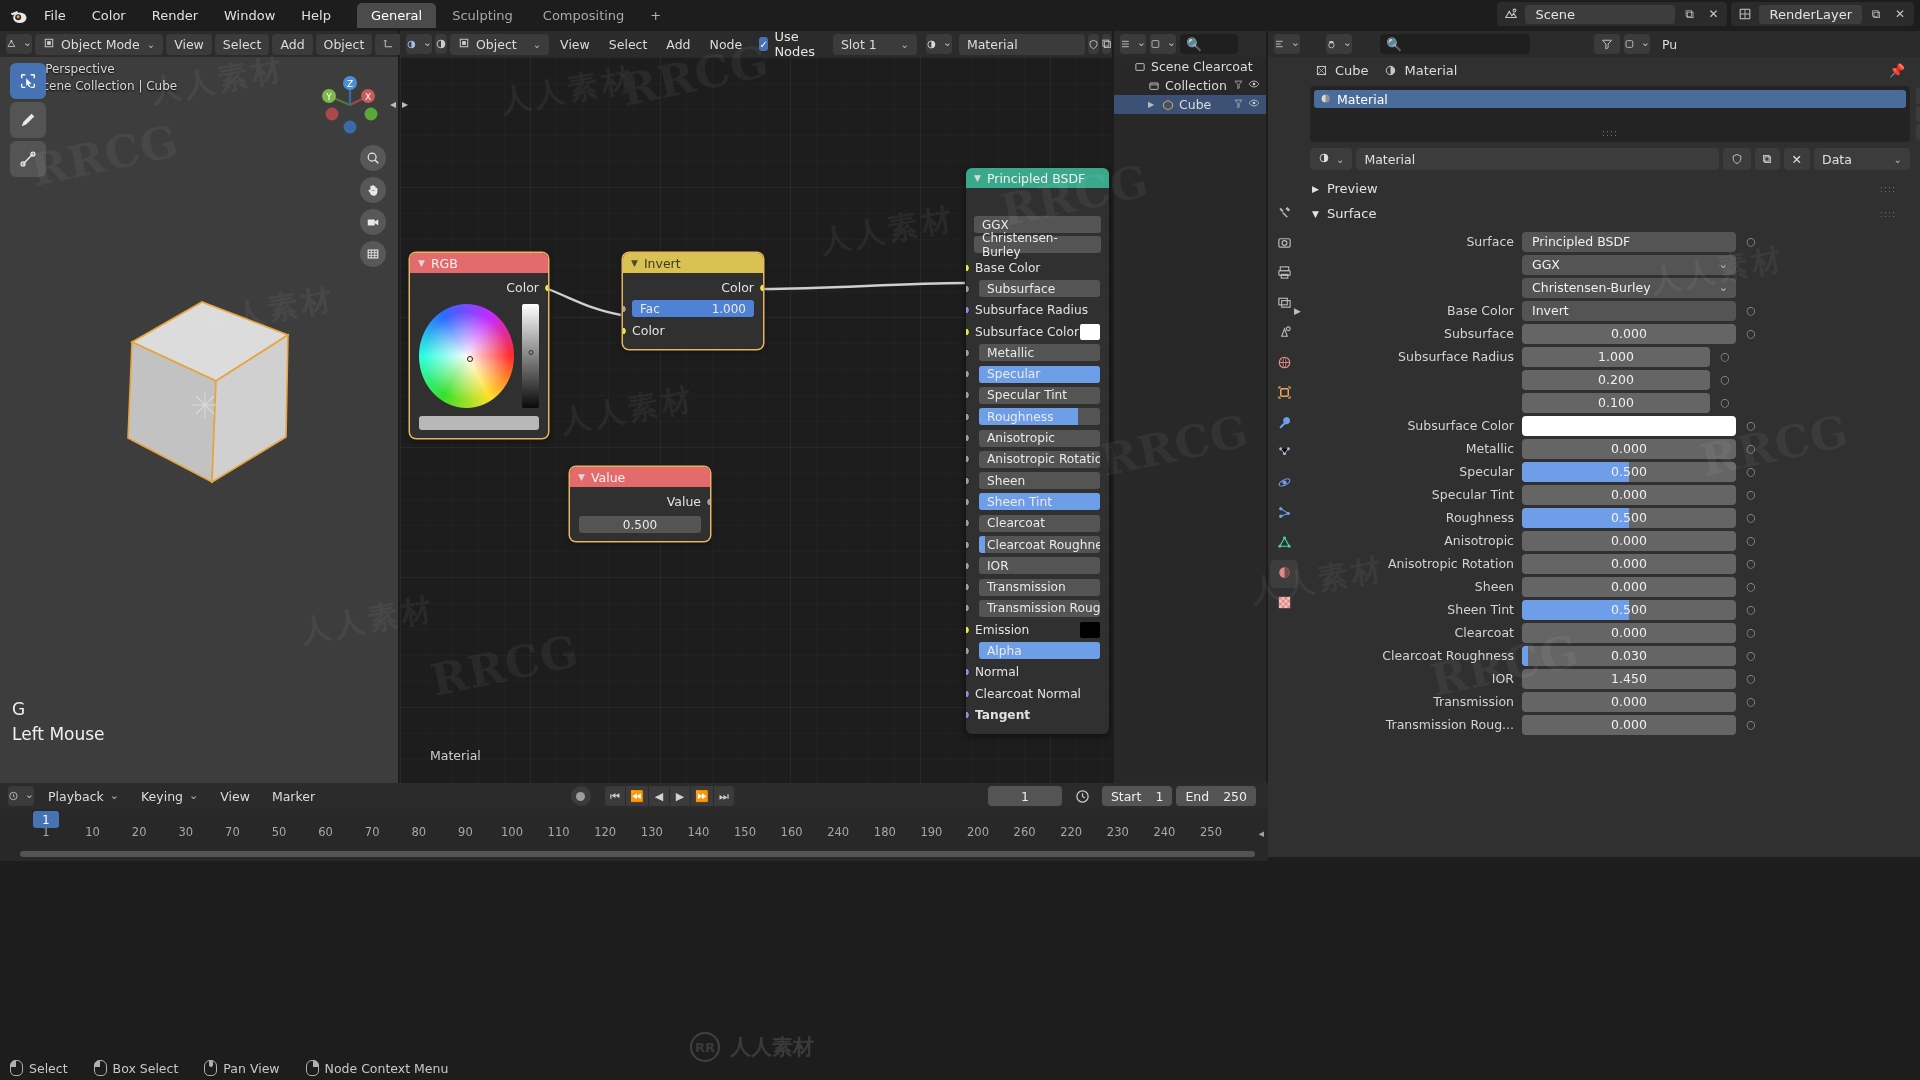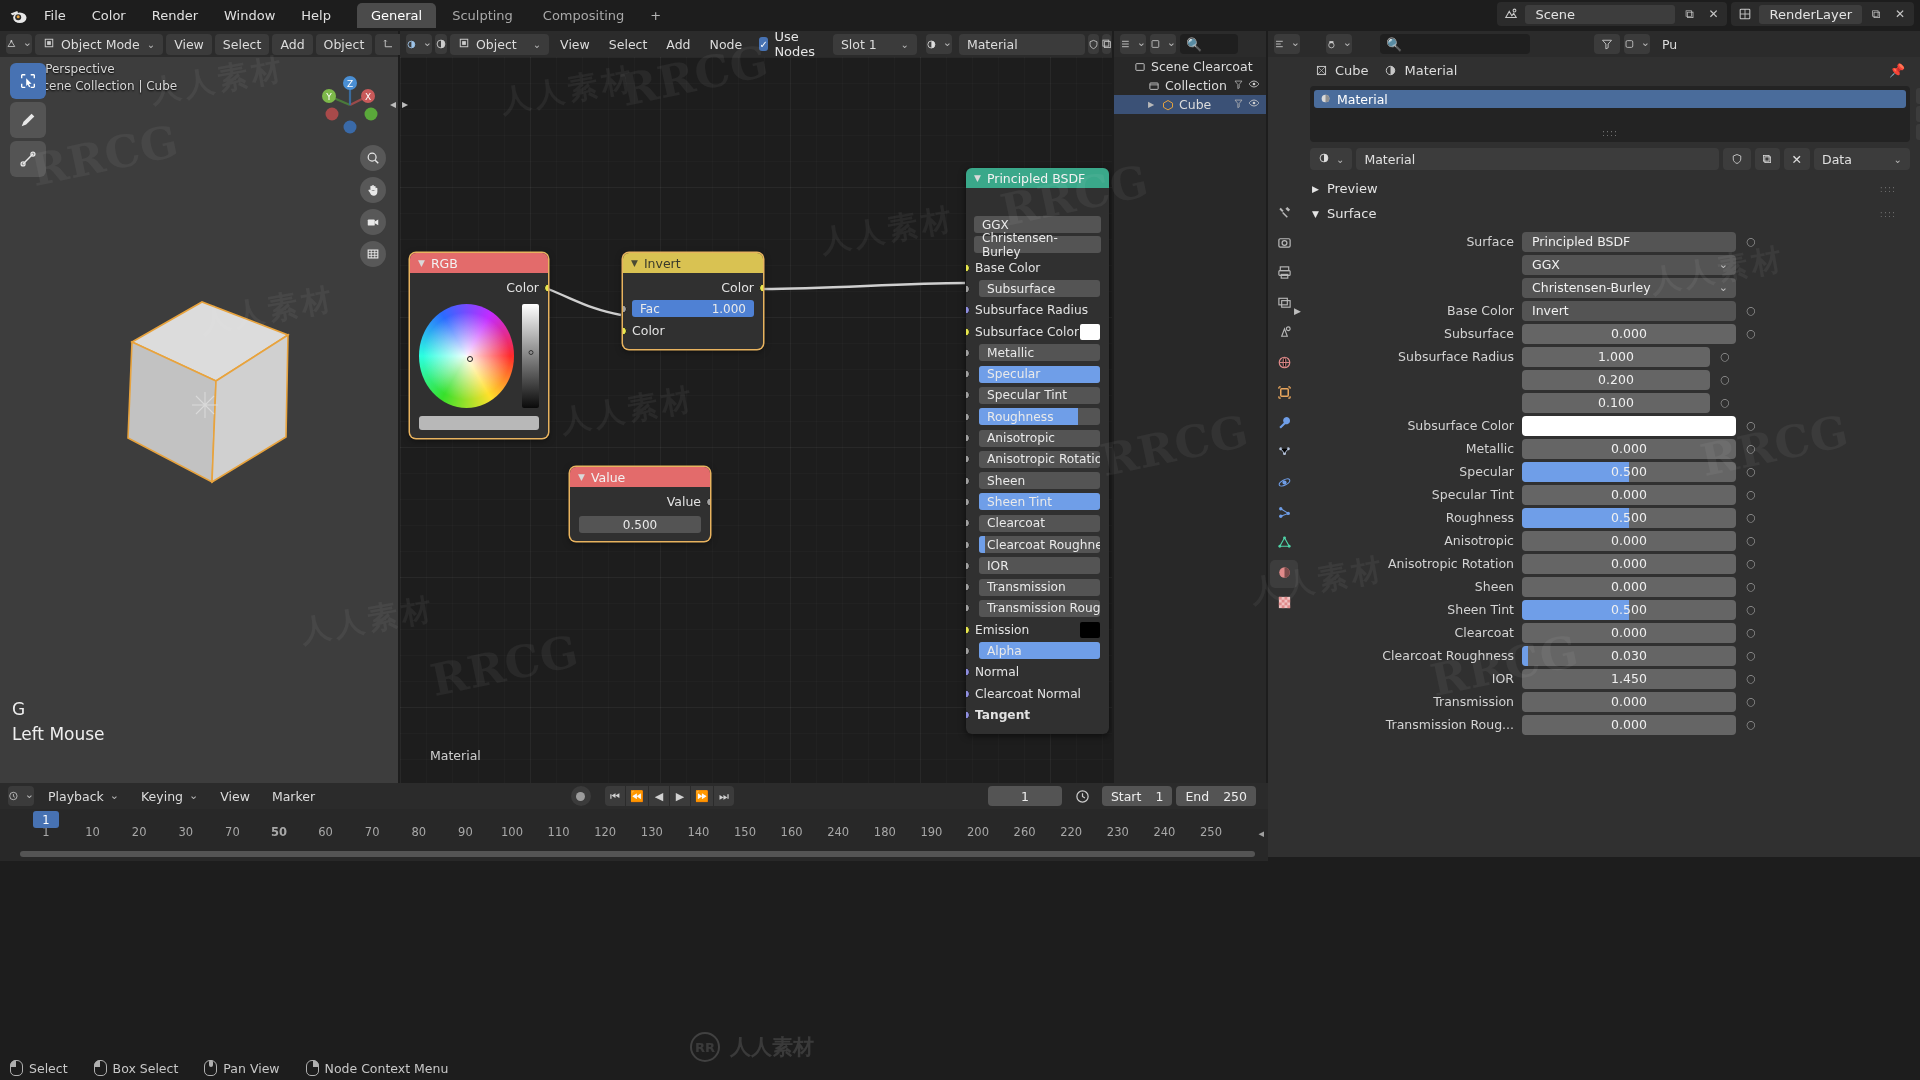--- a/index.html
+++ b/index.html
@@ -1157,21 +1157,21 @@
     </div>
   </div>
 
   <div id="timeline">
     <div id="tl-ticks">
         <div class="tl-tick" style="left: 46px;">1</div>
         <div class="tl-tick" style="left: 92.6px;">10</div>
         <div class="tl-tick" style="left: 139.2px;">20</div>
         <div class="tl-tick" style="left: 185.8px;">30</div>
         <div class="tl-tick" style="left: 232.4px;">70</div>
-        <div class="tl-tick" style="left: 279px; font-weight: bold;">50</div>
+        <div class="tl-tick" style="left: 279px;">50</div>
         <div class="tl-tick" style="left: 325.6px;">60</div>
         <div class="tl-tick" style="left: 372.2px;">70</div>
         <div class="tl-tick" style="left: 418.8px;">80</div>
         <div class="tl-tick" style="left: 465.4px;">90</div>
         <div class="tl-tick" style="left: 512px;">100</div>
         <div class="tl-tick" style="left: 558.6px;">110</div>
         <div class="tl-tick" style="left: 605.2px;">120</div>
         <div class="tl-tick" style="left: 651.8px;">130</div>
         <div class="tl-tick" style="left: 698.4px;">140</div>
         <div class="tl-tick" style="left: 745px;">150</div>

